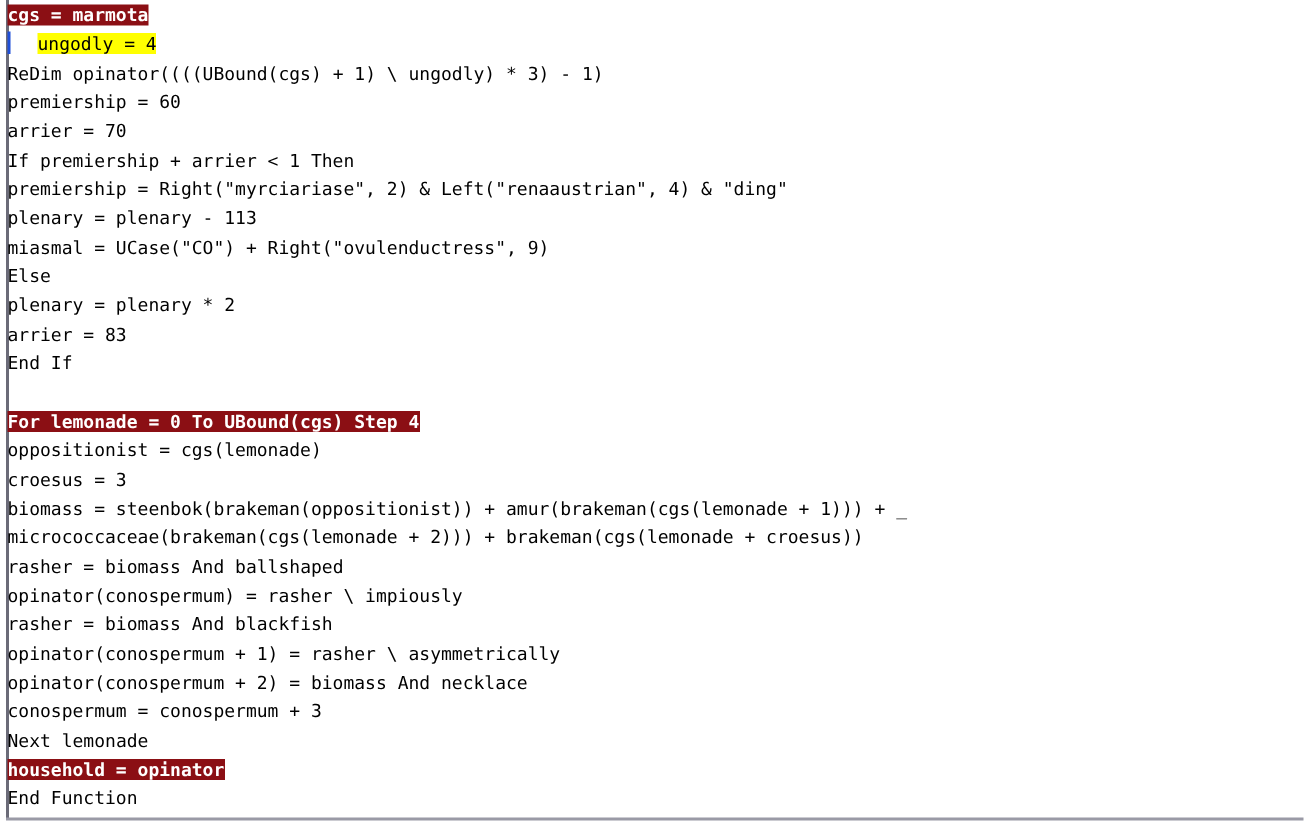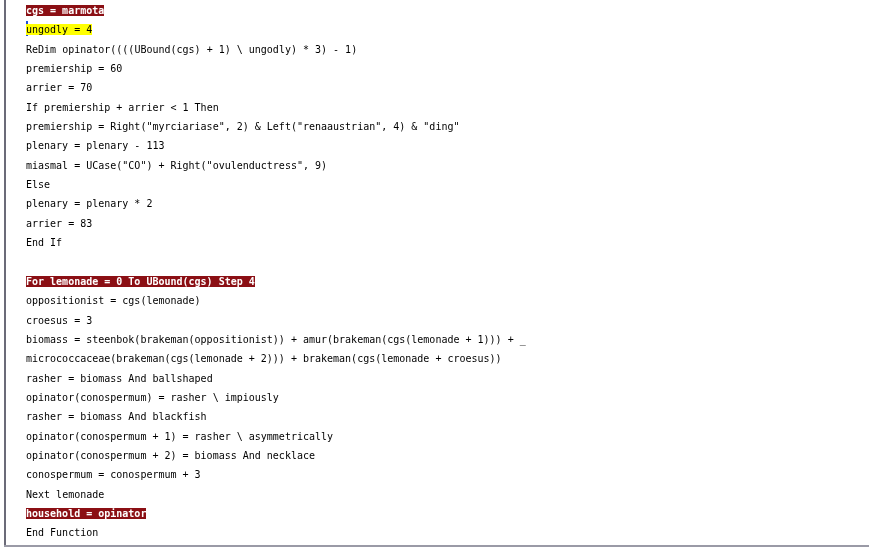--- a/index.html
+++ b/index.html
@@ -33,24 +33,24 @@
   #bottom-rule {
     position: absolute;
     left: 4px;
     top: 545px;
     width: 865px;
     height: 2px;
     background: #9a9aa6;
   }
   #code-lines {
     position: absolute;
-    left: 26px;
+    left: 5px;
     top: 1px;
     right: 0;
-    font-size: 10px;
+    font-size: 12px;
     line-height: 19.35px;
     white-space: pre;
     color: #000000;
     letter-spacing: 0px;
   }
   .code-line {
     height: 19.35px;
     white-space: pre;
     display: block;
     position: relative;
@@ -68,20 +68,21 @@
     color: #ffffff;
     font-weight: bold;
   }
   .hl-dark .tok-kw,
   .hl-dark .tok-plain {
     color: #ffffff;
   }
   .hl-yellow {
     background: #ffff00;
     color: #000000;
+    margin-left: 20px;
   }
   .caret {
     display: inline-block;
     width: 0;
     border-left: 2px solid #1f4fd8;
     height: 15px;
     vertical-align: -3px;
     margin-right: -2px;
   }
   .blank-line { height: 19.35px; display: block; }

